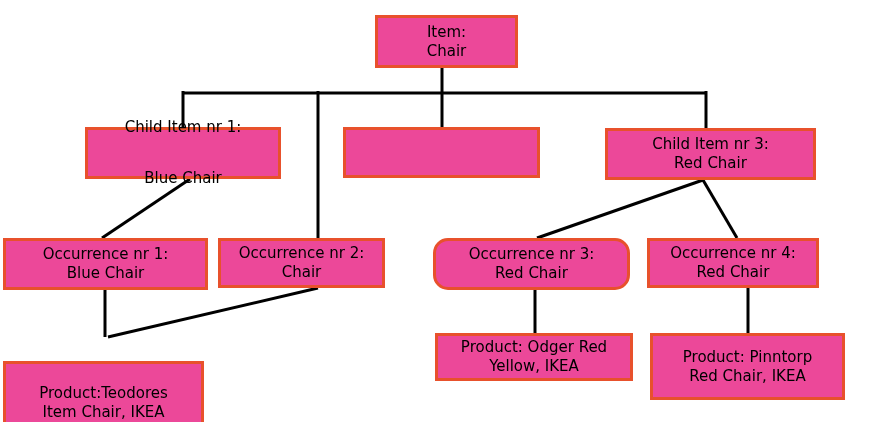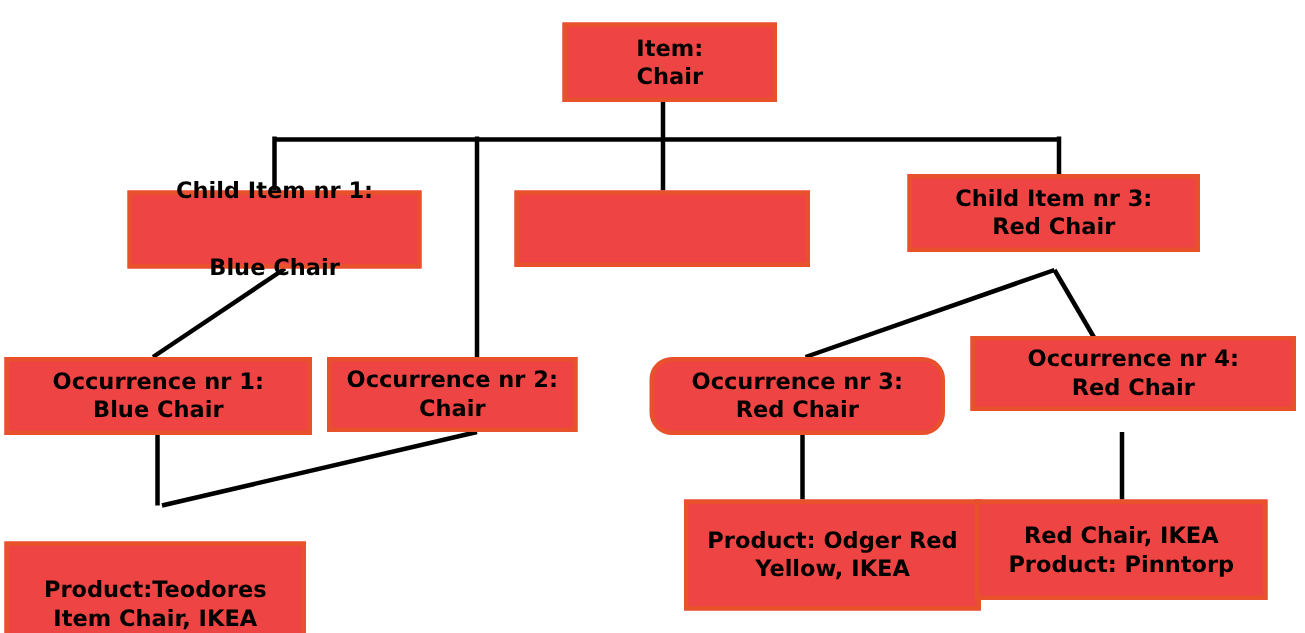--- a/index.html
+++ b/index.html
@@ -23,44 +23,43 @@
     height: 422px;
   }
   .connectors line {
     stroke: var(--line-color, #000000);
     stroke-width: 3;
   }
   .node {
     position: absolute;
     box-sizing: border-box;
     border: 3px solid var(--accent, #e8512c);
-    background: #ef4444;
+    background: #ec4899;
     color: #000000;
     display: flex;
     flex-direction: column;
     align-items: center;
     justify-content: center;
     text-align: center;
     font-size: 15px;
     line-height: 19px;
-    font-weight: bold;
   }
   .node span { display: block; white-space: nowrap; }
 
   
   #n-item   { left: 375px; top:  15px; width: 143px; height: 53px; }
   #n-child1 { left:  85px; top: 127px; width: 196px; height: 52px; gap: 32px; }
   #n-child2 { left: 343px; top: 127px; width: 197px; height: 51px; }
-  #n-child3 { left: 605px; top: 116px; width: 195px; height: 52px; }
+  #n-child3 { left: 605px; top: 128px; width: 211px; height: 52px; }
   #n-occ1   { left:   3px; top: 238px; width: 205px; height: 52px; }
   #n-occ2   { left: 218px; top: 238px; width: 167px; height: 50px; }
   #n-occ3   { left: 433px; top: 238px; width: 197px; height: 52px; border-radius: 15px; }
-  #n-occ4   { left: 647px; top: 224px; width: 217px; height: 50px; }
+  #n-occ4   { left: 647px; top: 238px; width: 172px; height: 50px; }
   #n-prod1  { left:   3px; top: 337px; width: 201px; height: 84px; margin-top: 24px; }
-  #n-prod2  { left: 456px; top: 333px; width: 198px; height: 74px; }
+  #n-prod2  { left: 435px; top: 333px; width: 198px; height: 48px; }
   #n-prod3  { left: 650px; top: 333px; width: 195px; height: 67px; }
 </style>
 </head>
 <body style="background: rgb(255, 255, 255);">
 
 <div class="canvas">
 
   <svg class="connectors" width="870" height="422" viewBox="0 0 870 422" aria-hidden="true">
     <line x1="442" y1="68" x2="442" y2="127"></line>
     <line x1="183" y1="93" x2="706" y2="93"></line>
@@ -118,17 +117,17 @@
     <span>Product:Teodores</span>
     <span>Item Chair, IKEA</span>
   </div>
 
   <div class="node" id="n-prod2">
     <span>Product: Odger Red</span>
     <span>Yellow, IKEA</span>
   </div>
 
   <div class="node" id="n-prod3">
+    <span>Product: Pinntorp</span>
     <span>Red Chair, IKEA</span>
-    <span>Product: Pinntorp</span>
   </div>
 
 </div>
 
 </body></html>

